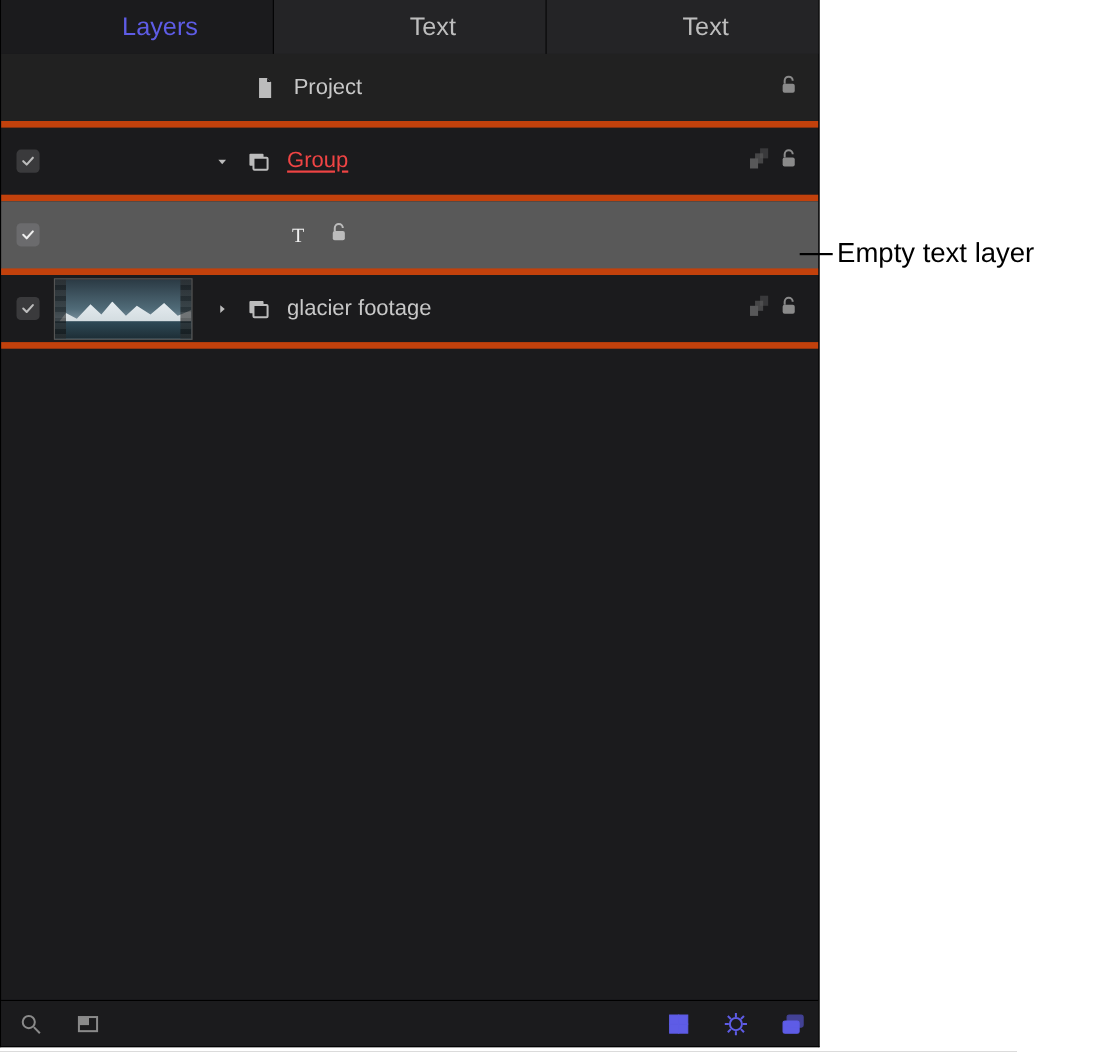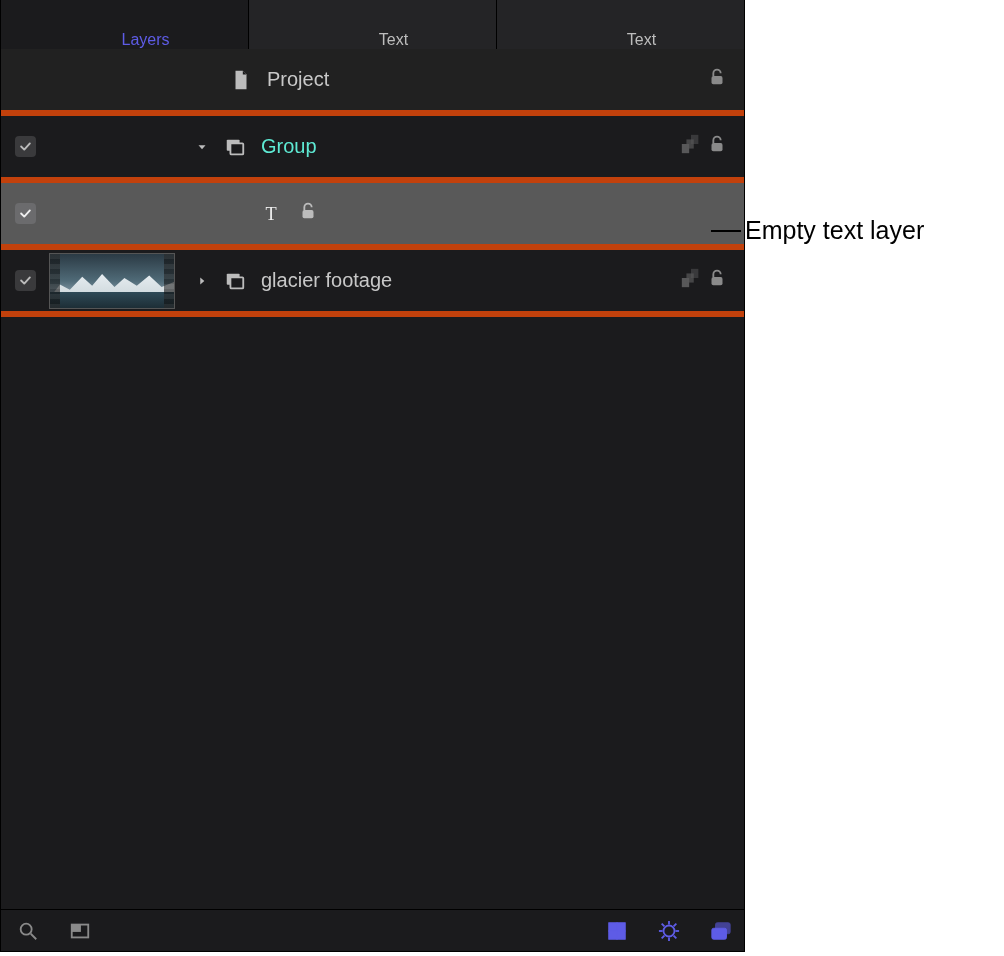--- a/index.html
+++ b/index.html
@@ -6,22 +6,22 @@
   html, body { width: 1004px; height: 956px; background: #fff; font-family: -apple-system, "Helvetica Neue", Arial, sans-serif; }
   .stage { position: relative; width: 1004px; height: 956px; }
   .panel {
     position: absolute; left: 0; top: 0; width: 745px; height: 952px;
     background: #1b1b1d; border: 1px solid #000; border-top: none;
     display: flex; flex-direction: column;
   }
   
   .tabs { display: flex; height: 49px; }
   .tab {
-    flex: 1; display: flex; align-items: flex-end; justify-content: center;
-    font-size: 16px; color: #bdbdbd; background: #242426; border-right: 1px solid #000;
+    flex: 1; display: flex; align-items: center; justify-content: center;
+    font-size: 23px; color: #bdbdbd; background: #242426; border-right: 1px solid #000;
     cursor: pointer;
     padding-left: 42px;
   }
   .tab:last-child { border-right: none; }
   .tab.active { background: #1b1b1d; color: #5e5ce6; }
   
   .rows { flex: 1; overflow: hidden; }
   .row {
     height: 67px; display: flex; align-items: center;
     border-bottom: 6px solid #c2410c; color: #c8c8c8; font-size: 20px;
@@ -50,39 +50,39 @@
   .thumb .water { position:absolute; bottom:0; left:0; right:0; height:16px; background: linear-gradient(#2f4a57, #1d2e36); }
   .thumb .edge { position:absolute; top:0; bottom:0; width:10px; background: repeating-linear-gradient(#2a2a2a 0 5px, #111 5px 10px); opacity:.6;}
   .thumb .edge.left{left:0}.thumb .edge.right{right:0}
   .disclosure {
     width: 18px; display:flex; justify-content:center; cursor:pointer;
   }
   .disclosure svg { width:14px; height:14px; }
   .type-icon { width: 28px; display:flex; justify-content:center; margin-right: 12px; }
   .type-icon svg { width:22px; height:22px; }
   .label { flex: 1; white-space: nowrap; }
-  .label.underlined { text-underline-offset: 3px; color:#5eead4; }
+  .label.underlined { text-decoration: underline; text-underline-offset: 3px; color:#ef4444; }
   .right-icons { display:flex; align-items:center; gap:4px; padding-right:10px; }
   .right-icons svg { width:22px; height:22px; }
   .right-icons .dim { opacity: .55; }
   
   .pad { display:inline-block; }
   
   .footer {
     height: 42px; background: #1b1b1d; border-top: 1px solid #000;
     display:flex; align-items:center; padding: 0 10px 0 14px; gap: 26px;
   }
   .footer .spacer { flex:1; }
   .footer .fbtn { width:26px; height:26px; display:flex; align-items:center; justify-content:center; cursor:pointer; }
   .footer .fbtn svg { width:22px; height:22px; }
   .footer .fbtn.active svg * { stroke:#5e5ce6; fill:#5e5ce6; }
   .footer .fbtn.active-stroke svg * { stroke:#5e5ce6; }
   
   .callout {
-    position:absolute; top: 216px; left: 711px; display:flex; align-items:center;
+    position:absolute; top: 216px; left: 727px; display:flex; align-items:center;
   }
   .callout .lead { width: 30px; border-top: 2px solid #000; }
   .callout .text { font-size: 25px; color:#000; padding-left: 4px; }
   
   .stroke-grey { stroke:#8a8a8a; }
   .fill-grey   { fill:#8a8a8a; }
   .stroke-light{ stroke:#bcbcbc; }
   .fill-light  { fill:#bcbcbc; }
   .stroke-white{ stroke:#efefef; }
   .fill-white  { fill:#efefef; }

